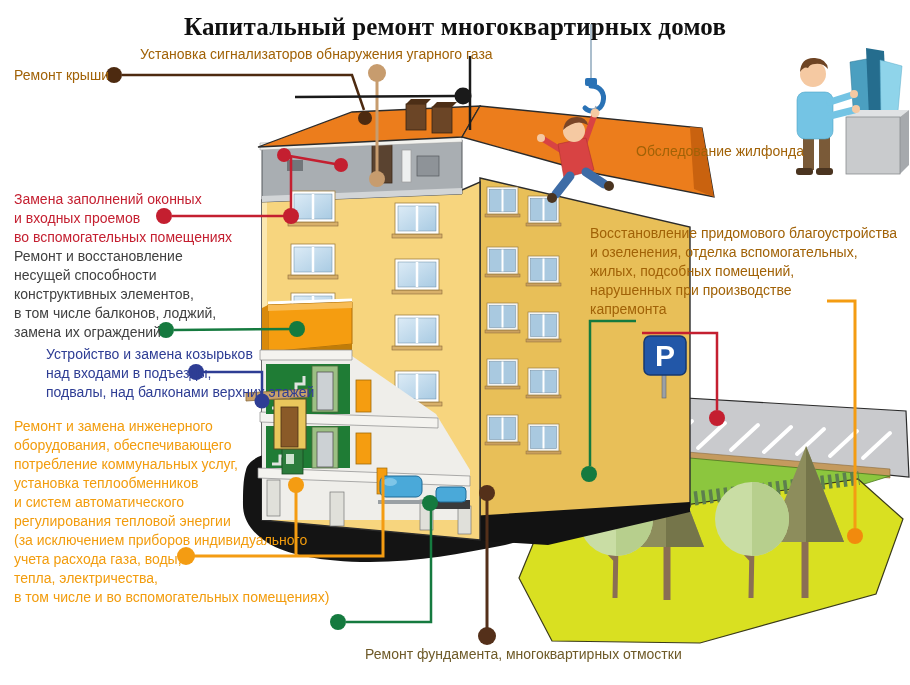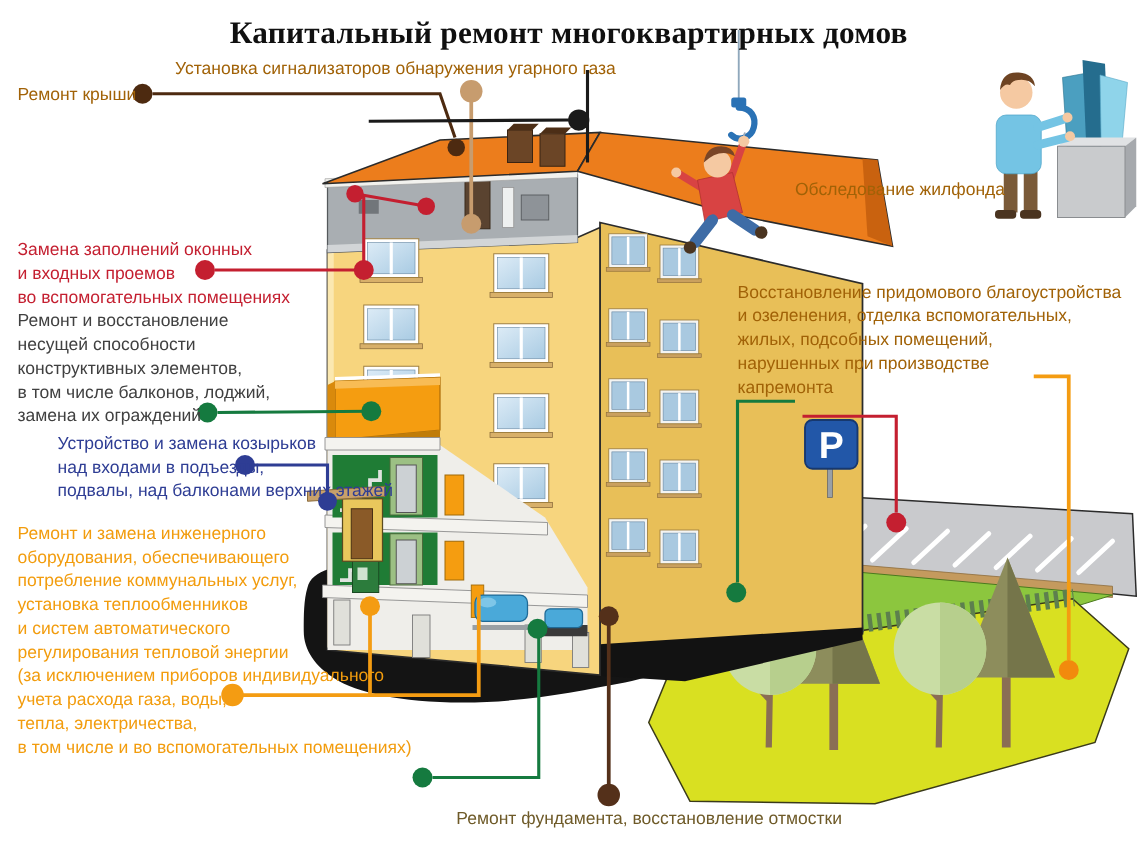--- a/index.html
+++ b/index.html
@@ -328,15 +328,15 @@
 (за исключением приборов индивидуального
 учета расхода газа, воды,
 тепла, электричества,
 в том числе и во вспомогательных помещениях)</div>
 <div class="lbl c-black p-survey">Обследование жилфонда</div>
 <div class="lbl c-black p-landscaping">Восстановление придомового благоустройства
 и озеленения, отделка вспомогательных,
 жилых, подсобных помещений,
 нарушенных при производстве
 капремонта</div>
-<div class="lbl c-olive p-foundation">Ремонт фундамента, восстановление отмостки</div>
+<div class="lbl c-olive p-foundation">Ремонт фундамента, многоквартирных отмостки</div>
 
 </div>
 
 </body></html>

